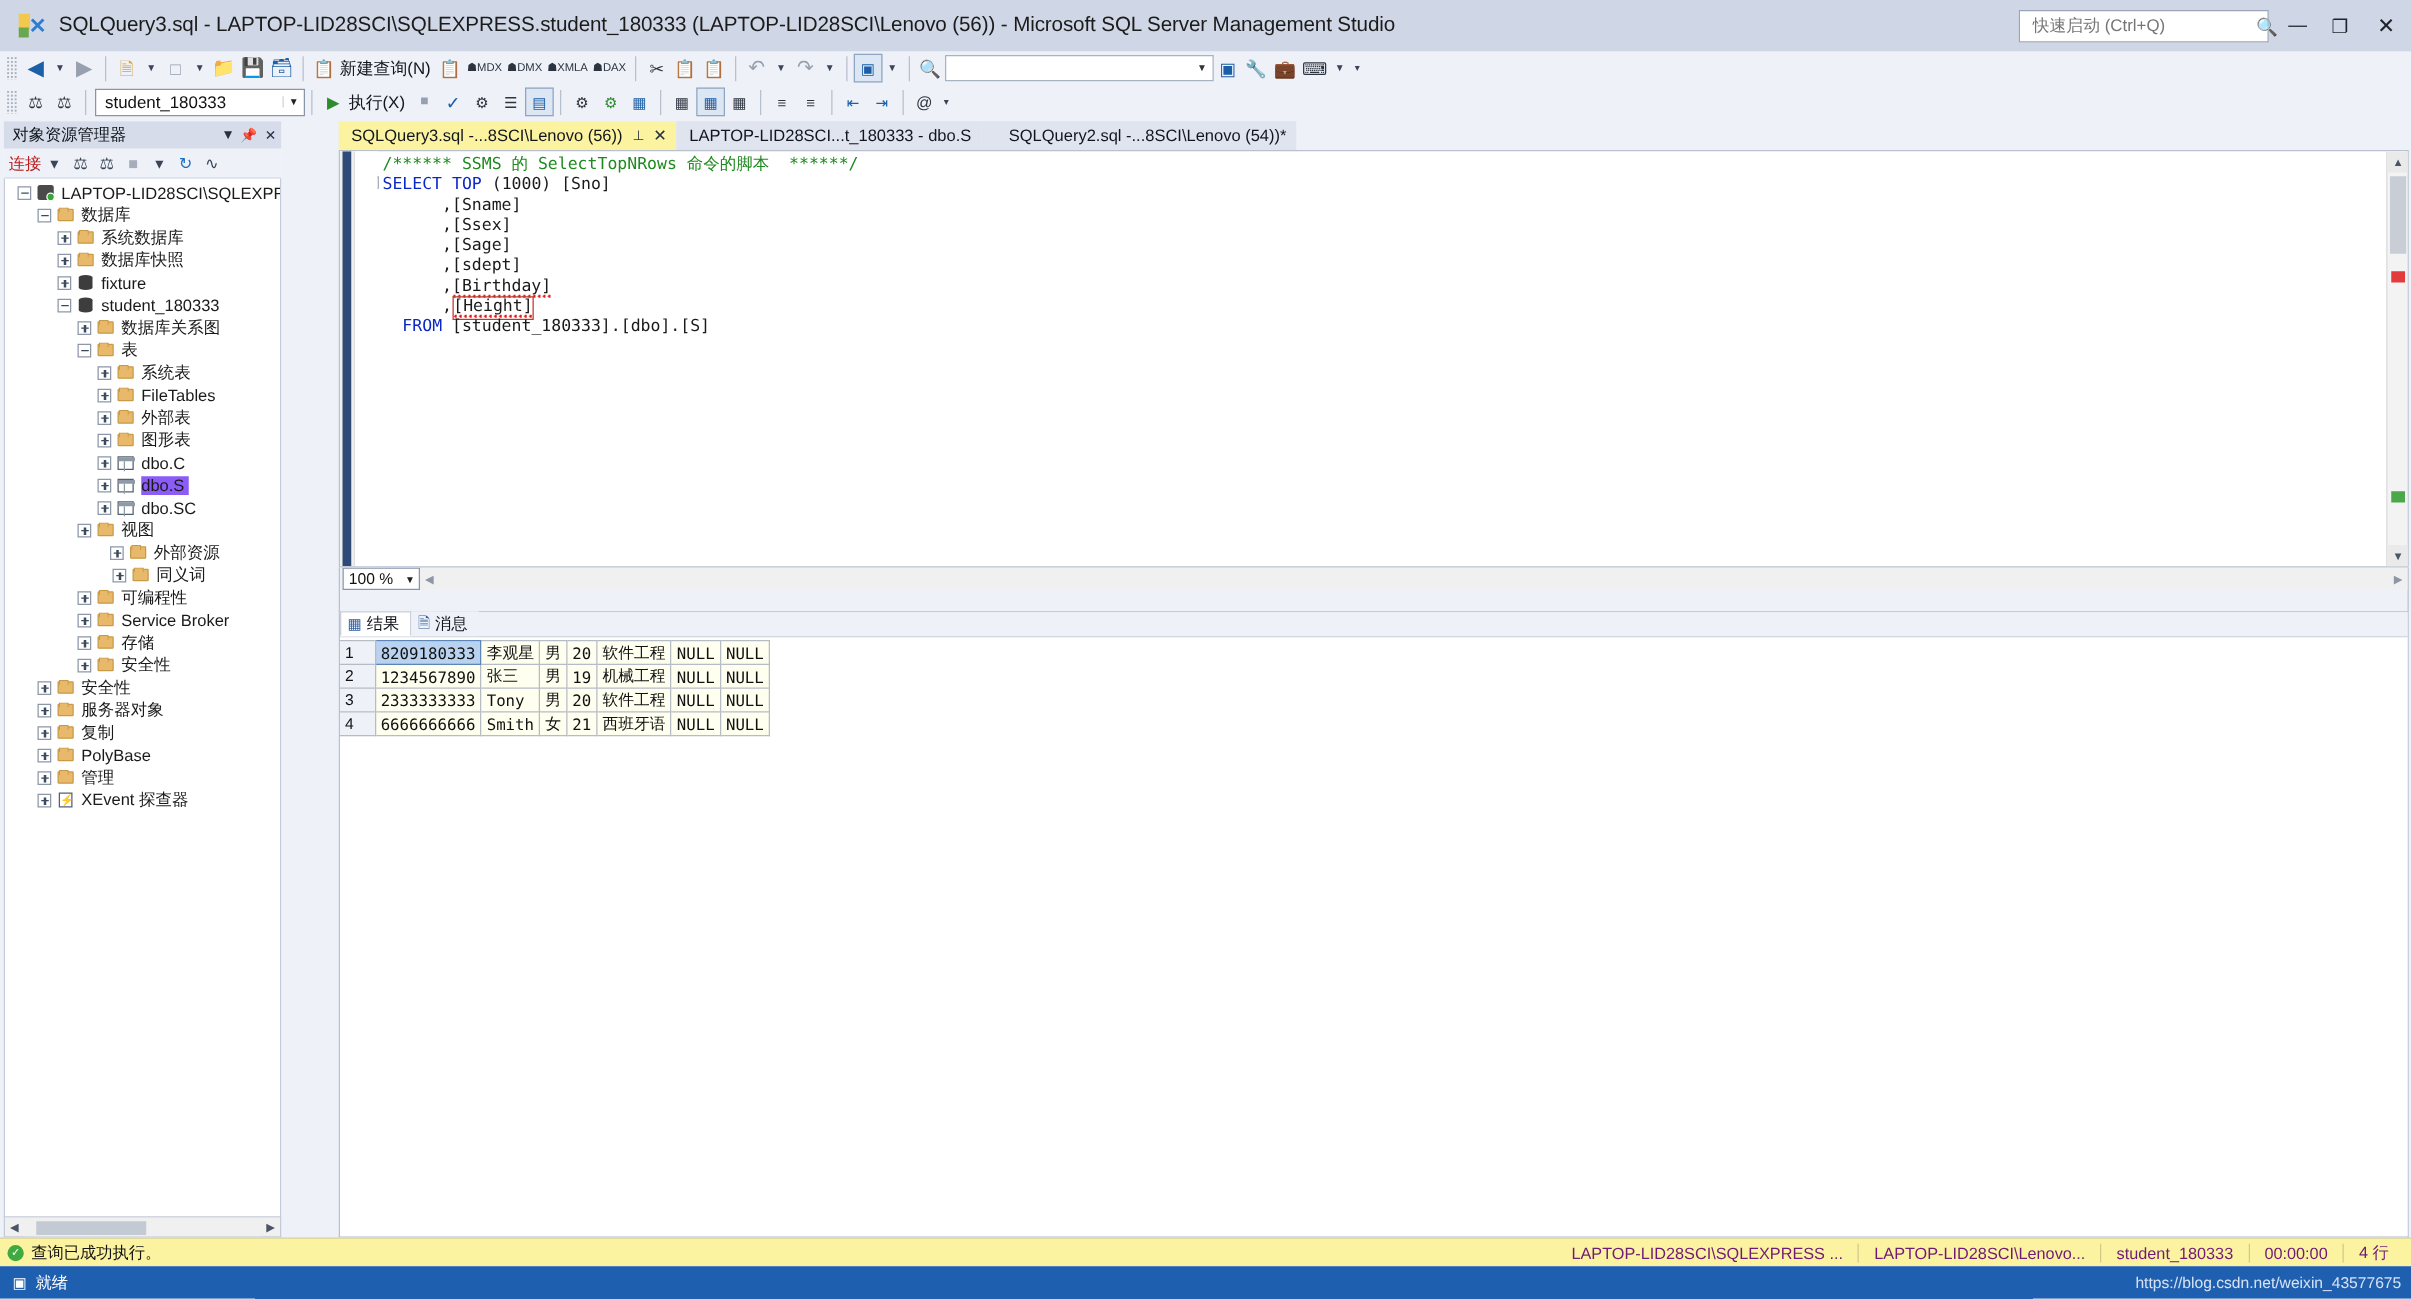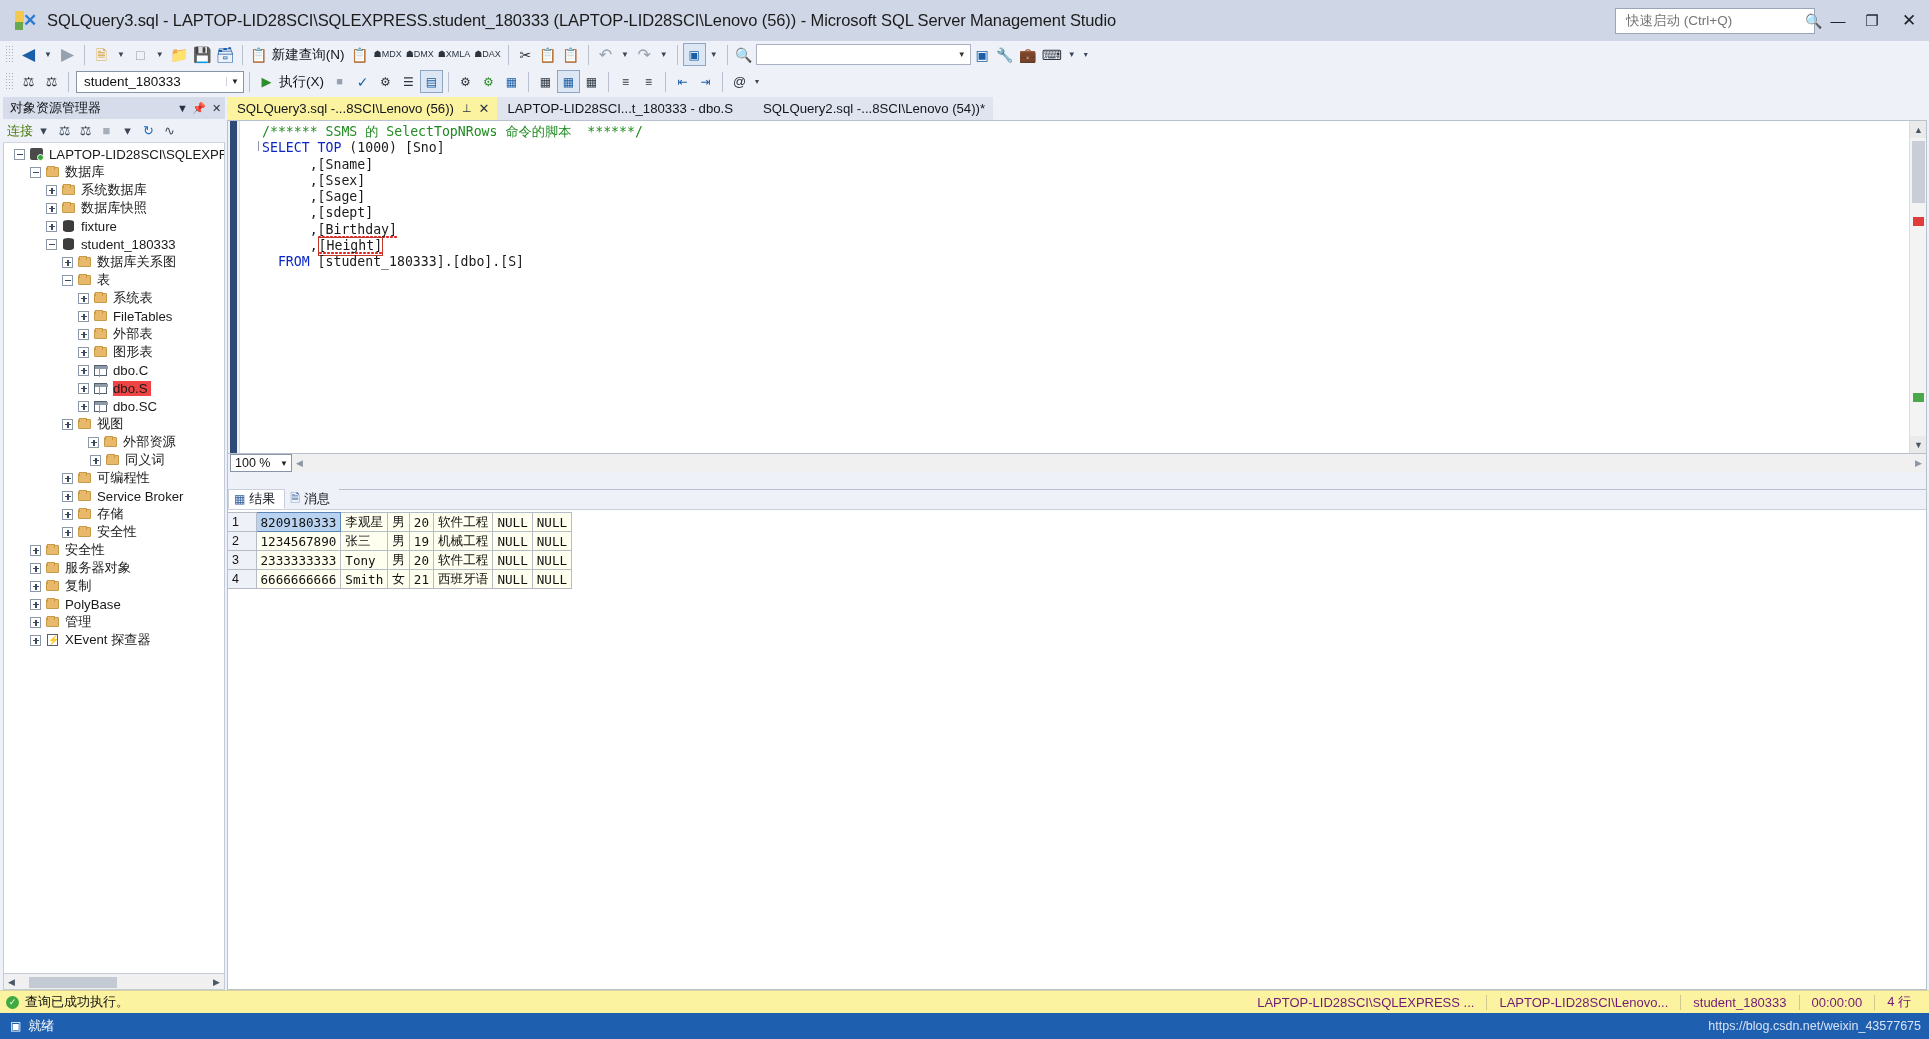--- a/index.html
+++ b/index.html
@@ -131,20 +131,21 @@
   .g.gray { color:#97a0ae; }
   .g.gold { color:#d9a441; }
   .g.green { color:#2e8b2e; }
 
   
   .body {
     flex: 1 1 auto;
     display: flex;
     min-height: 0;
     background:#eef1f7;
+    gap:44px;
   }
 
   
   .oe {
     width: 222px;
     flex: 0 0 222px;
     display: flex; flex-direction: column;
     background: #ffffff;
     border-right: 0px;
     margin: 2px 0 0 3px;
@@ -156,21 +157,21 @@
     font-size:13px; color:#10141a;
   }
   .oe-title .sp { flex:1; }
   .oe-title .ic { width:17px; text-align:center; font-size:11px; color:#263143; }
   .oe-tb {
     height: 24px; background:#eef1f7;
     display:flex; align-items:center;
     border-bottom:1px solid #cfd6e2;
     padding-left:4px;
   }
-  .oe-tb .lbl { font-size:13px; color:#4d7c0f; }
+  .oe-tb .lbl { font-size:13px; color:#b91c1c; }
   .oe-tb .ic { width:21px; text-align:center; font-size:13px; color:#3a4657;}
   .oe-tree {
     flex:1 1 auto;
     overflow:hidden;
     background:#ffffff;
     border:1px solid #c3cad8;
     border-top:none;
     position:relative;
     padding-top:2px;
   }
@@ -210,21 +211,21 @@
   .ic-server .b { position:absolute; left:0; top:0; width:13px; height:12px; background:#4a4a4a; border-radius:2px;}
   .ic-server .g2 { position:absolute; right:-1px; bottom:-1px; width:7px; height:7px;
                    background:#3aa63a; border-radius:50%; border:1px solid #fff;}
   .ic-table { position:absolute; left:1px; top:2px; width:13px; height:11px;
               border:1px solid #55606f; background:#fff; }
   .ic-table::before { content:""; position:absolute; left:0; top:0; width:13px; height:3px; background:#8f9aa8;}
   .ic-table::after { content:""; position:absolute; left:4px; top:3px; width:1px; height:8px; background:#8f9aa8;}
   .ic-xe { position:absolute; left:2px; top:1px; width:11px; height:12px;
            border:1px solid #55606f; background:#fff; font-size:9px; text-align:center; line-height:11px; color:#2b5ea8;}
   .nlabel { padding-right: 4px; }
-  .nlabel.sel { background:#ef4444; }
+  .nlabel.sel { background:#8b5cf6; }
 
   .oe-hscroll {
     height: 16px; background:#f0f0f0; border:1px solid #c3cad8; border-top:none;
     display:flex; align-items:center;
   }
   .oe-hscroll .arw { width:15px; text-align:center; font-size:9px; color:#4a5565; }
   .oe-hscroll .track { flex:1; height:14px; background:#f0f0f0; position:relative; }
   .oe-hscroll .thumb { position:absolute; left:10px; top:2px; width:88px; height:11px; background:#c4cad4; }
 
   

